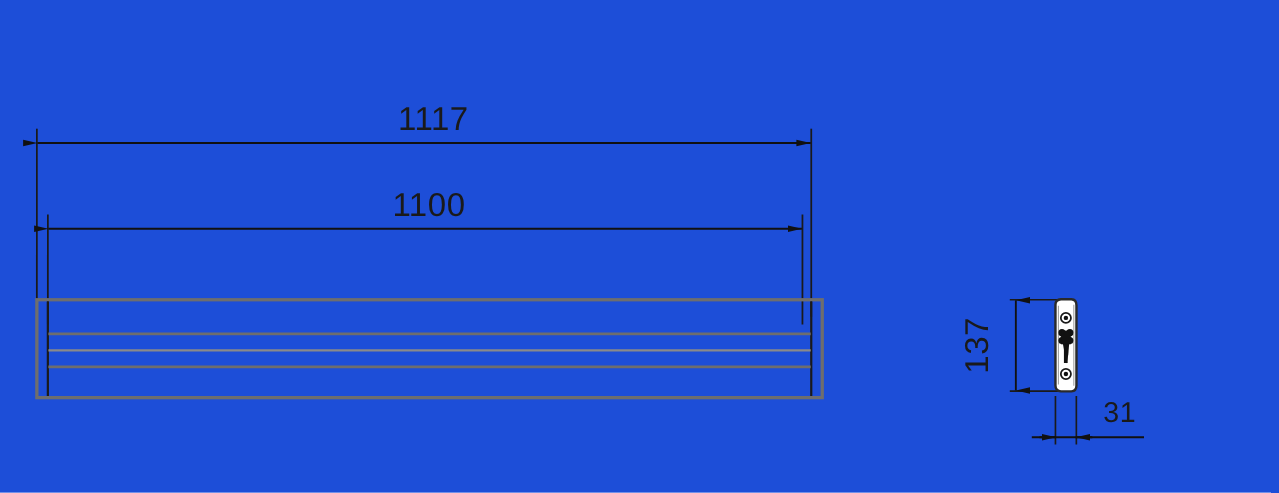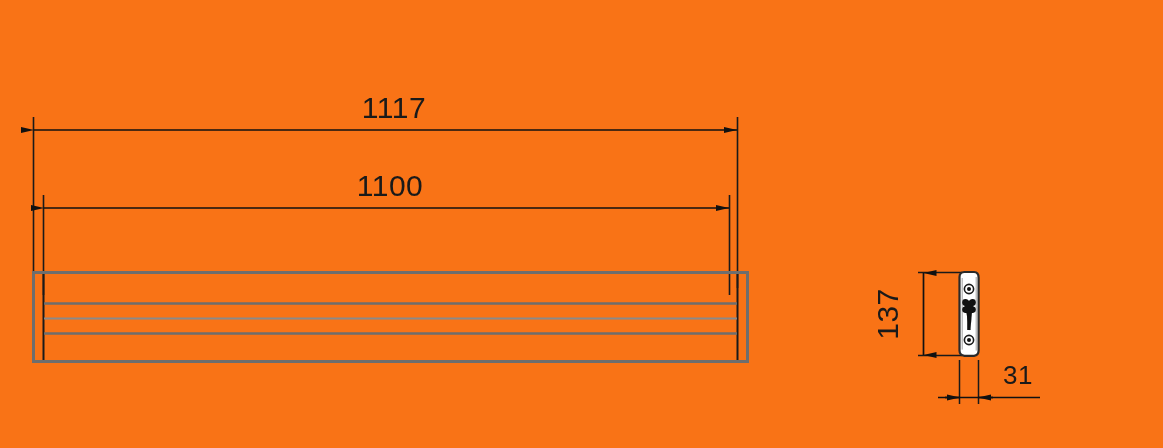--- a/index.html
+++ b/index.html
@@ -7,21 +7,21 @@
     padding: 0;
     background: #ffffff;
   }
   body {
     font-family: "Liberation Sans", sans-serif;
   }
   #canvas {
     position: relative;
     width: 1163px;
     height: 448px;
-    background: #f97316;
+    background: #1d4ed8;
     overflow: hidden;
   }
   svg.drawing {
     position: absolute;
     left: 0;
     top: 0;
     width: 1163px;
     height: 448px;
     display: block;
   }

